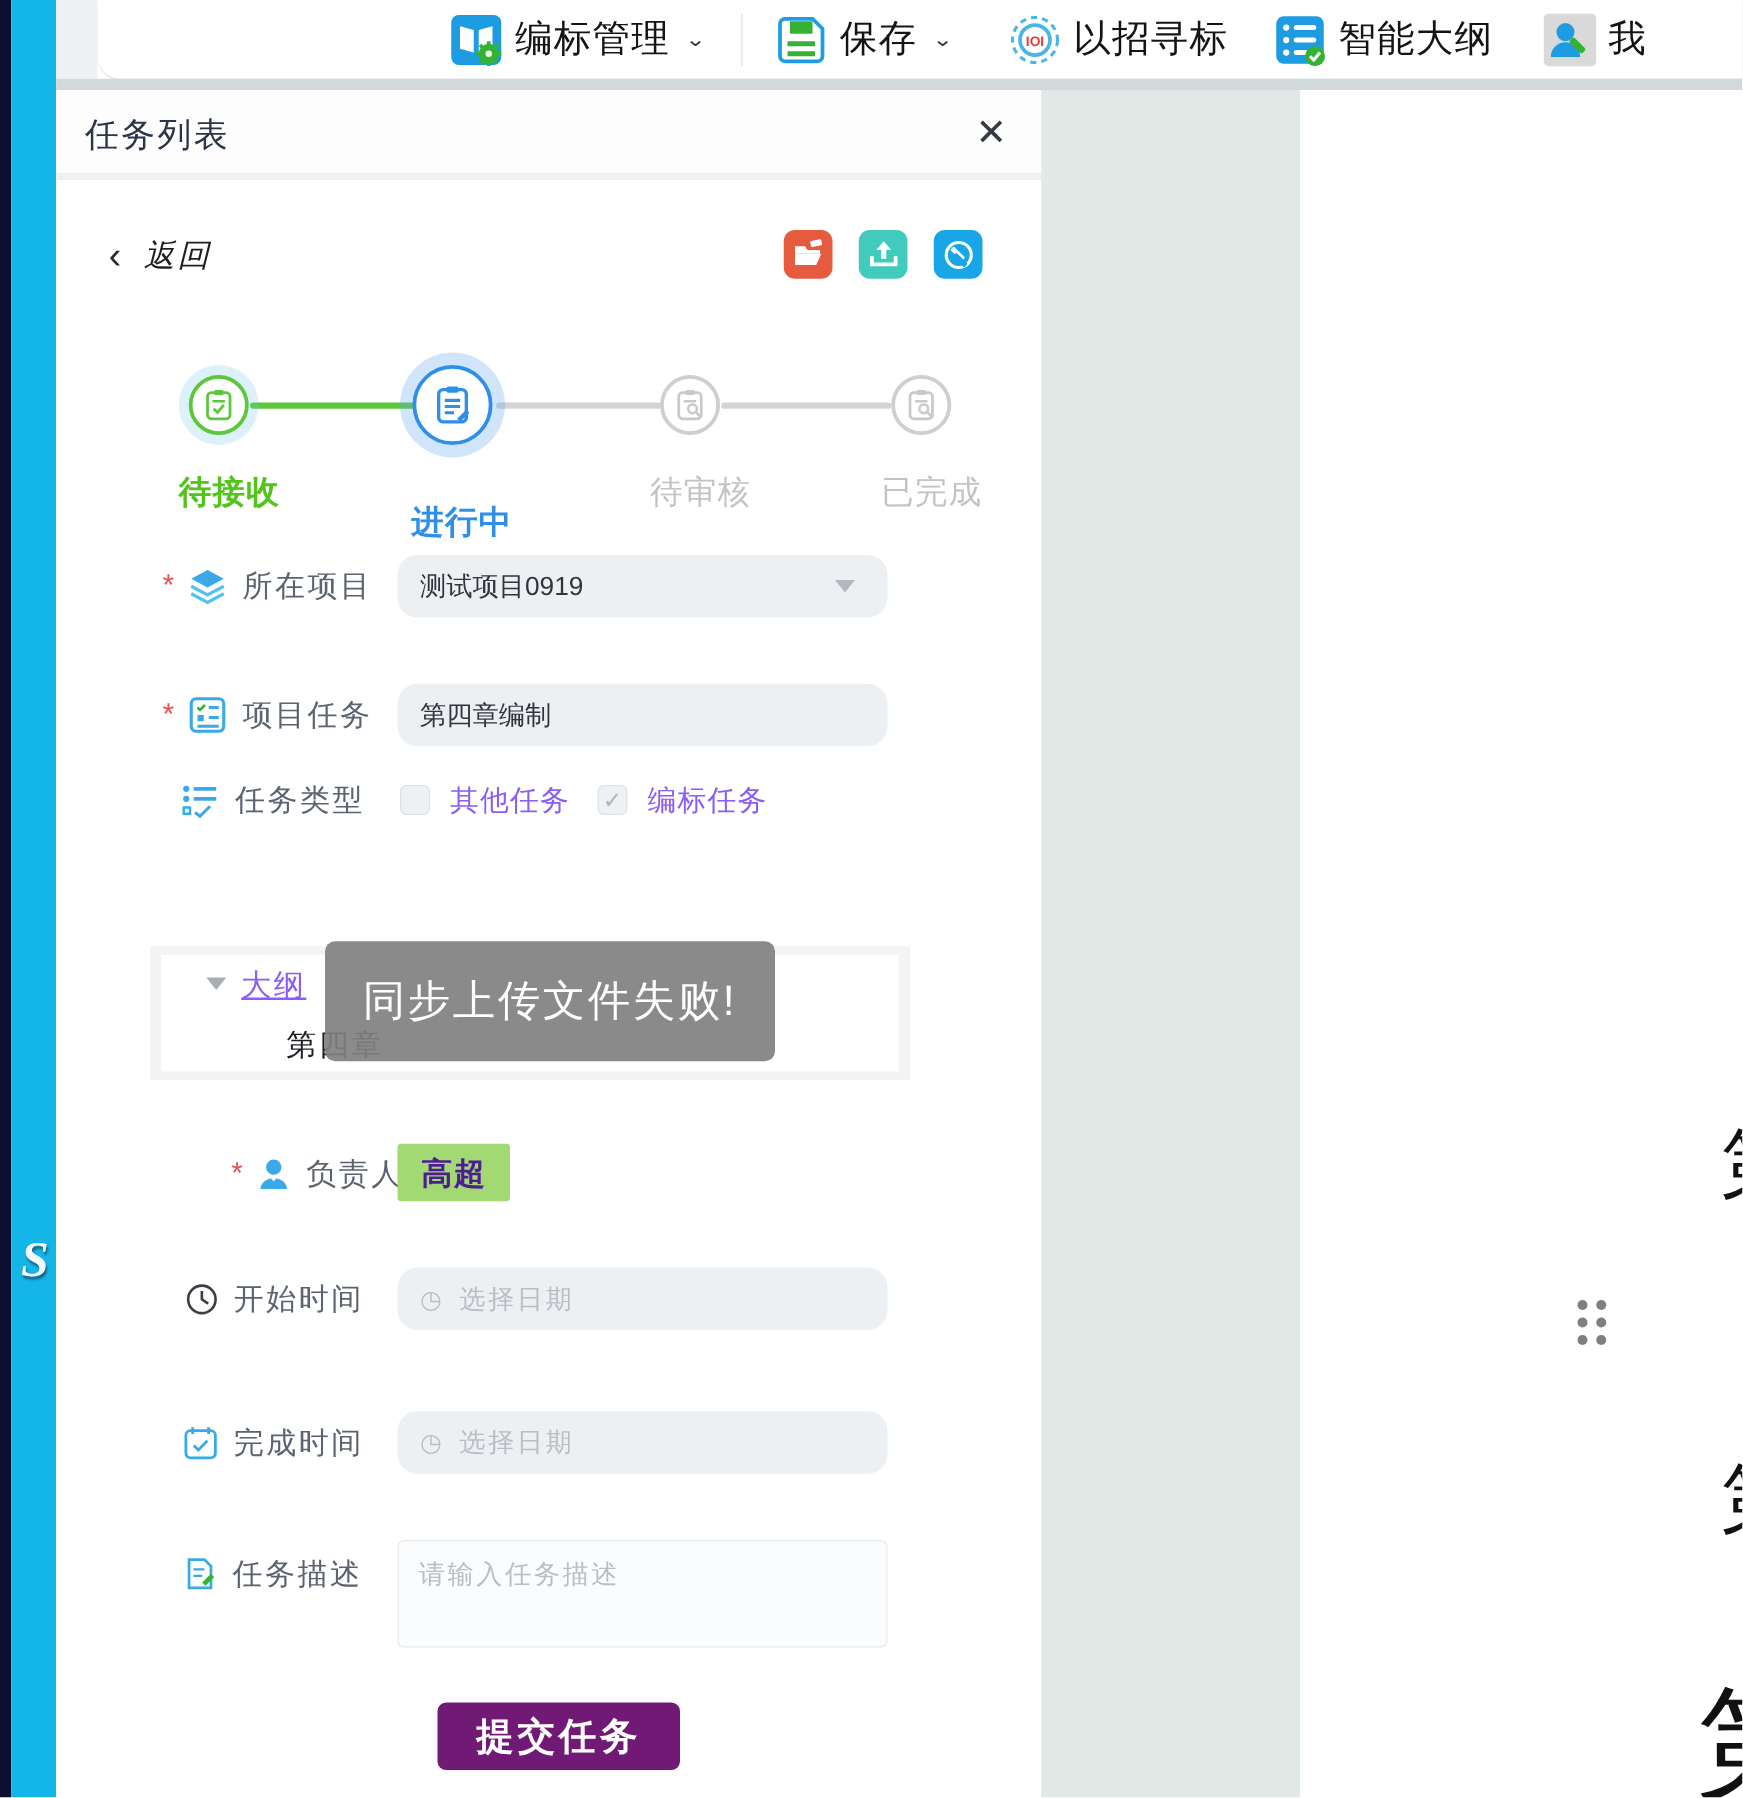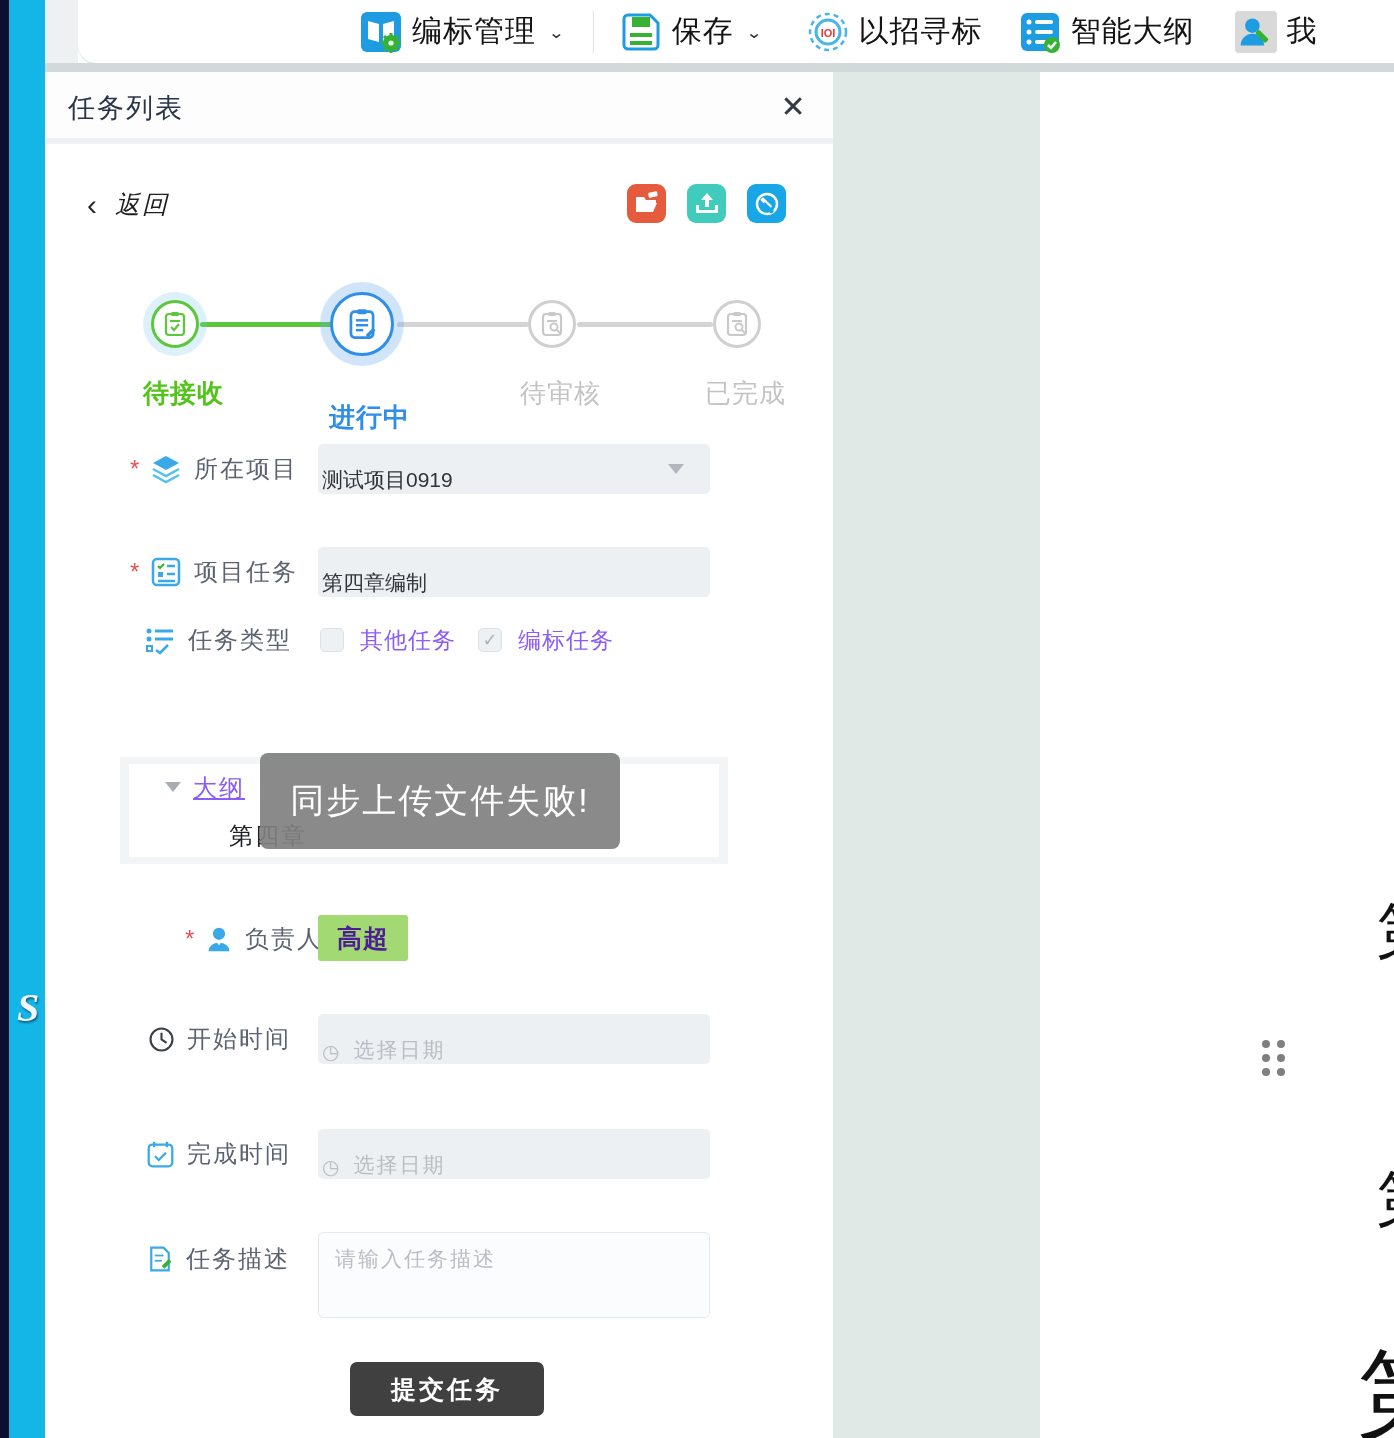--- a/index.html
+++ b/index.html
@@ -55,22 +55,22 @@
   .l-done { color:#52c41a; font-weight:700; }
   .l-active { color:#2f8fe8; font-weight:700; }
   .l-todo { color:#c3c3c3; }
 
   
   .form-row { position:absolute; left:0; width:788px; display:flex; align-items:center; }
   .req { color:#e85050; font-size:24px; margin-right:6px; width:14px; }
   .row-ico { width:32px; height:32px; margin-right:12px; flex:0 0 auto; }
   .row-label { font-size:24px; color:#5c6370; letter-spacing:2px; white-space:nowrap; }
 
-  .field { position:absolute; left:273px; width:392px; height:50px; background:#edf0f3; border-radius:5px;
-           display:flex; align-items:flex-end; padding:0 4px; }
+  .field { position:absolute; left:273px; width:392px; height:50px; background:#edf0f3; border-radius:16px;
+           display:flex; align-items:center; padding:0 18px; }
   .field-text { font-size:21px; color:#30343b; }
   .sel-arrow { position:absolute; right:26px; top:20px; width:0; height:0; border-left:8px solid transparent;
                border-right:8px solid transparent; border-top:10px solid #b3b8bf; }
   .ph { color:#b9bdc4; font-size:21px; letter-spacing:2px; }
   .ph-clock { color:#b9bdc4; margin-right:14px; font-size:20px; }
 
   .checkbox { width:24px; height:24px; border-radius:5px; background:#eef1f4; border:1px solid #dde1e6;
               display:flex; align-items:center; justify-content:center; margin-right:16px; cursor:pointer; }
   .checkbox .mark { color:#aeb2b8; font-size:18px; font-weight:700; }
   .cb-label { font-size:23px; font-weight:400; color:#8b5cf6; letter-spacing:1px; margin-right:22px; }
@@ -89,22 +89,22 @@
 
   .owner-tag { position:absolute; left:273px; top:-23px; width:90px; height:46px; background:#a2d973; border-radius:3px;
                display:flex; align-items:center; justify-content:center; cursor:pointer; }
   .owner-text { color:#4c1d95; font-size:25px; font-weight:700; letter-spacing:1px; }
 
   .desc-area { position:absolute; left:273px; top:-26px; width:392px; height:86px; background:#fbfcfd;
                border:1px solid #e7eaed; border-radius:5px; resize:none; padding:12px 16px; font-size:21px;
                font-family:"Liberation Sans","DejaVu Sans",sans-serif; color:#30343b; letter-spacing:2px; }
   .desc-area::placeholder { color:#b9bdc4; }
 
-  .submit-btn { position:absolute; left:305px; top:1290px; width:194px; height:54px; background:#404040; border:none;
-                border-radius:7px; color:#ffffff; font-size:25px; font-weight:700; letter-spacing:3px; cursor:pointer;
+  .submit-btn { position:absolute; left:305px; top:1290px; width:194px; height:54px; background:#701a75; border:none;
+                border-radius:7px; color:#ffffff; font-size:30px; font-weight:700; letter-spacing:3px; cursor:pointer;
                 font-family:"Liberation Sans","DejaVu Sans",sans-serif; }
 
   
   .gap-col { position:absolute; left:833px; top:72px; width:207px; height:1366px; background:#e0e9e6; }
   .doc-area { position:absolute; left:1040px; top:72px; width:354px; height:1366px; background:#ffffff; overflow:hidden; }
   .doc-char { position:absolute; font-family:"Liberation Serif","DejaVu Serif",serif; color:#111; white-space:nowrap; }
   .dc1 { left:337px; top:818px; font-size:62px; }
   .dc2 { left:337px; top:1086px; font-size:62px; }
   .dc3 { left:318px; top:1258px; font-size:100px; }
   .dots-handle { position:absolute; left:222px; top:968px; width:30px; height:44px; display:grid;

